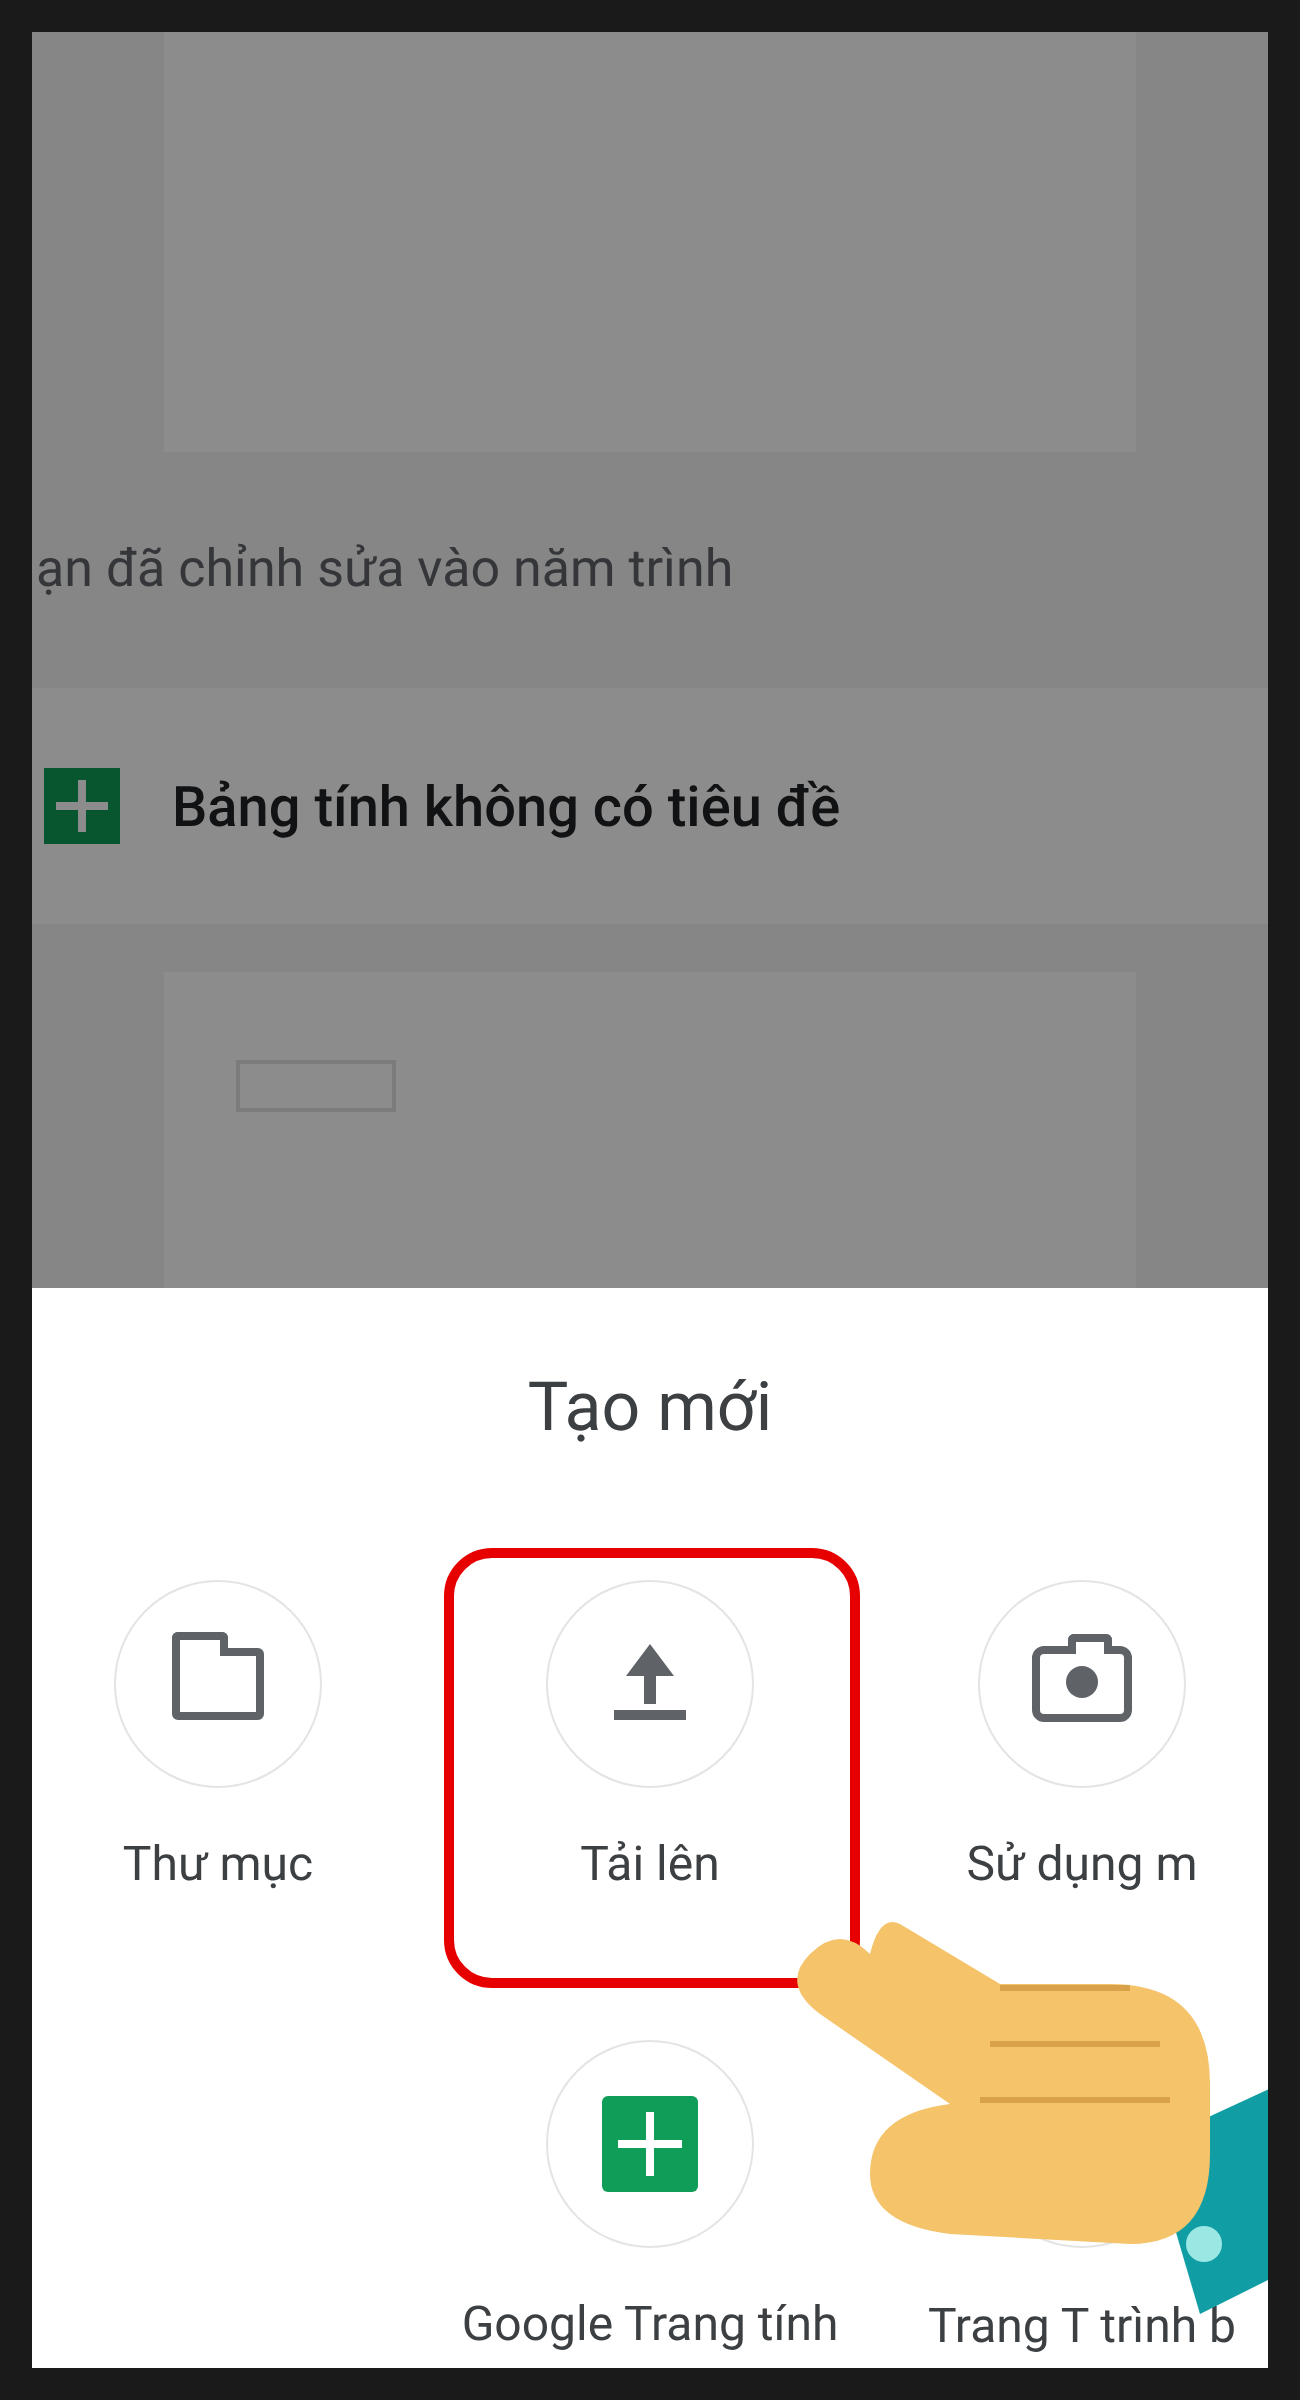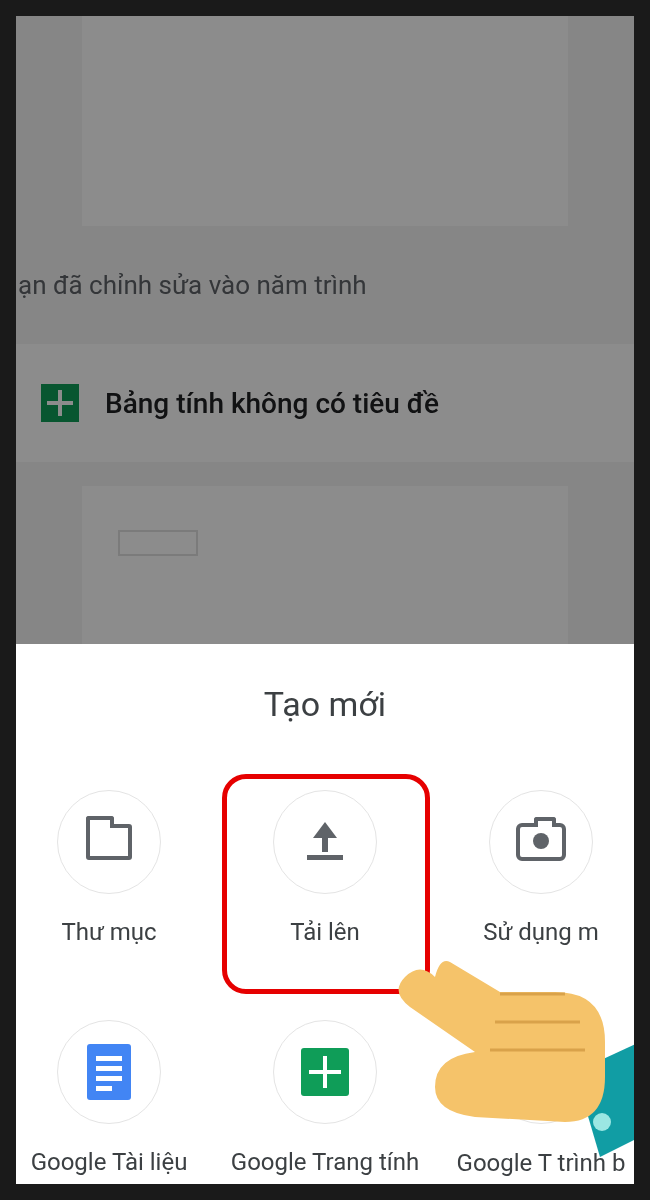--- a/index.html
+++ b/index.html
@@ -33,21 +33,21 @@
     padding-left: 2px;
     font-size: 26px;
     color: #5f6368;
   }
   .bg-row {
     position: absolute;
     left: 0; right: 0; top: 328px; height: 118px;
     background: #fff;
     display: flex; align-items: center;
     gap: 26px;
-    padding-left: 25px;
+    padding-left: 6px;
     text-align: center;
   }
   .sheets-badge {
     width: 38px; height: 38px;
     background: #0f9d58;
     position: relative;
     flex-shrink: 0;
   }
   .sheets-badge::before,
   .sheets-badge::after {
@@ -309,39 +309,33 @@
         <div class="item-label">Tải lên</div>
       </div>
 
       <div class="item pos-camera">
         <div class="circle">
           <div class="ic-camera"></div>
         </div>
         <div class="item-label">Sử dụng m</div>
       </div>
 
-      <div class="item pos-docs">
-        <div class="circle">
-          <div class="ic-docs"></div>
-        </div>
-        <div class="item-label">Google Tài liệu</div>
-      </div>
 
       <div class="item pos-sheets">
         <div class="circle">
           <div class="ic-sheets"></div>
         </div>
         <div class="item-label">Google Trang tính</div>
       </div>
 
       <div class="item pos-slides">
         <div class="circle">
           <div class="ic-slides"></div>
         </div>
-        <div class="item-label multiline">Google T
+        <div class="item-label multiline">Trang T
 trình b</div>
       </div>
 
       <svg class="hand" viewBox="0 0 260 240">
 
         <polygon points="195,150 260,120 260,215 220,235" fill="#119da4"></polygon>
         <circle cx="222" cy="200" r="9" fill="#9be7e3"></circle>
 
         <path d="M55 55
                  Q40 40 25 55

